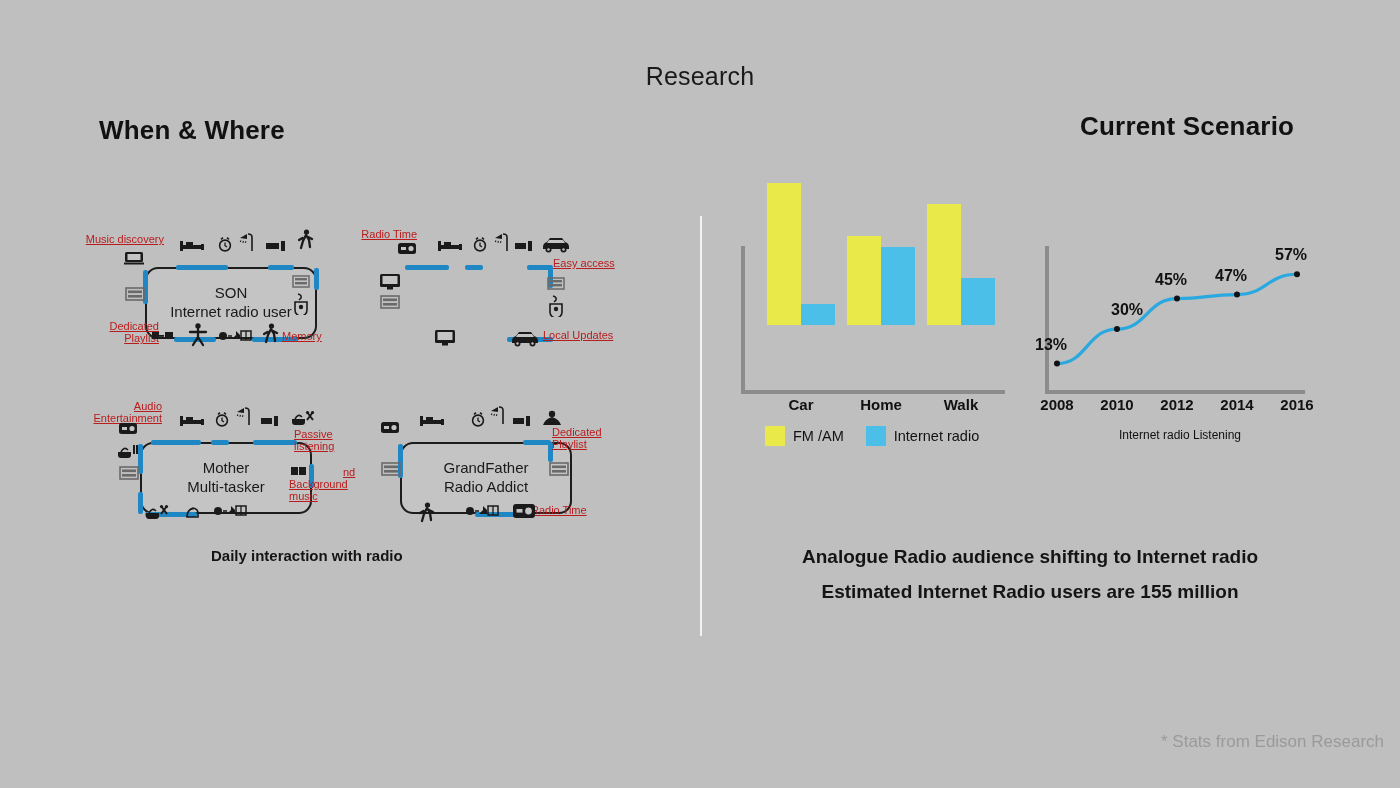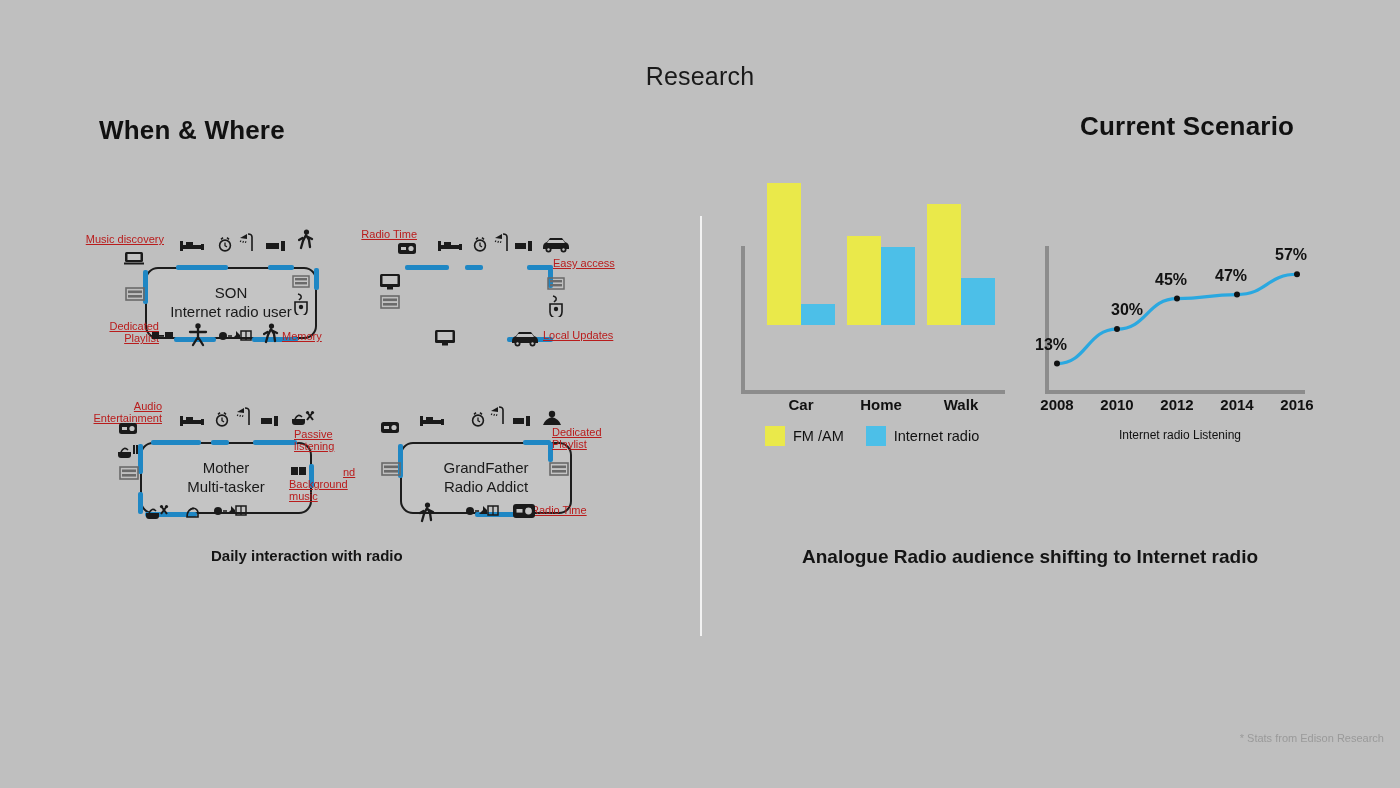--- a/index.html
+++ b/index.html
@@ -129,21 +129,21 @@
     color: #141414;
     white-space: nowrap;
   }
   .stat-line.l1 { top: 546px; }
   .stat-line.l2 { top: 581px; }
 
   .footnote {
     position: absolute;
     right: 16px;
     top: 732px;
-    font-size: 11px;
+    font-size: 17px;
     color: #9a9a9a;
     white-space: nowrap;
   }
 
   
   .chart-wrap { position: absolute; }
   .bar-chart  { left: 735px; top: 240px; width: 290px; height: 215px; }
   .line-chart { left: 1035px; top: 240px; width: 300px; height: 215px; }
 
   .axis-v {
@@ -640,20 +640,21 @@
       <svg width="22" height="14" viewBox="0 0 22 14">
           <rect x="0" y="0" width="22" height="14" rx="3" fill="#1a1a1a"></rect>
           <circle cx="15.5" cy="7" r="3.4" fill="#c4c4c4"></circle>
           <rect x="3.5" y="5" width="6" height="3.6" fill="#c4c4c4"></rect>
         </svg>
     </div>
   </div>
 
   <div class="caption left-cap">Daily interaction with radio</div>
   <div class="stat-line l1">Analogue Radio audience shifting to Internet radio</div>
+  <div class="stat-line l2">Estimated Internet Radio users are 155 million</div>
   <div class="footnote">* Stats from Edison Research</div>
 
   <div class="chart-wrap bar-chart">
     <div class="axis-v" style="left:6px; top:6px; height:148px;"></div>
     <div class="axis-h" style="left:6px; top:150px; width:264px;"></div>
 
     <div id="bars-layer" style="position:absolute; left:0; top:0; width:290px; height:150px;">
         <div class="bar fm" style="left: 32px; width: 34px; height: 142px; bottom: 65px;"></div>
         <div class="bar net" style="left: 66px; width: 34px; height: 21px; bottom: 65px;"></div>
         <div class="bar fm" style="left: 112px; width: 34px; height: 89px; bottom: 65px;"></div>

